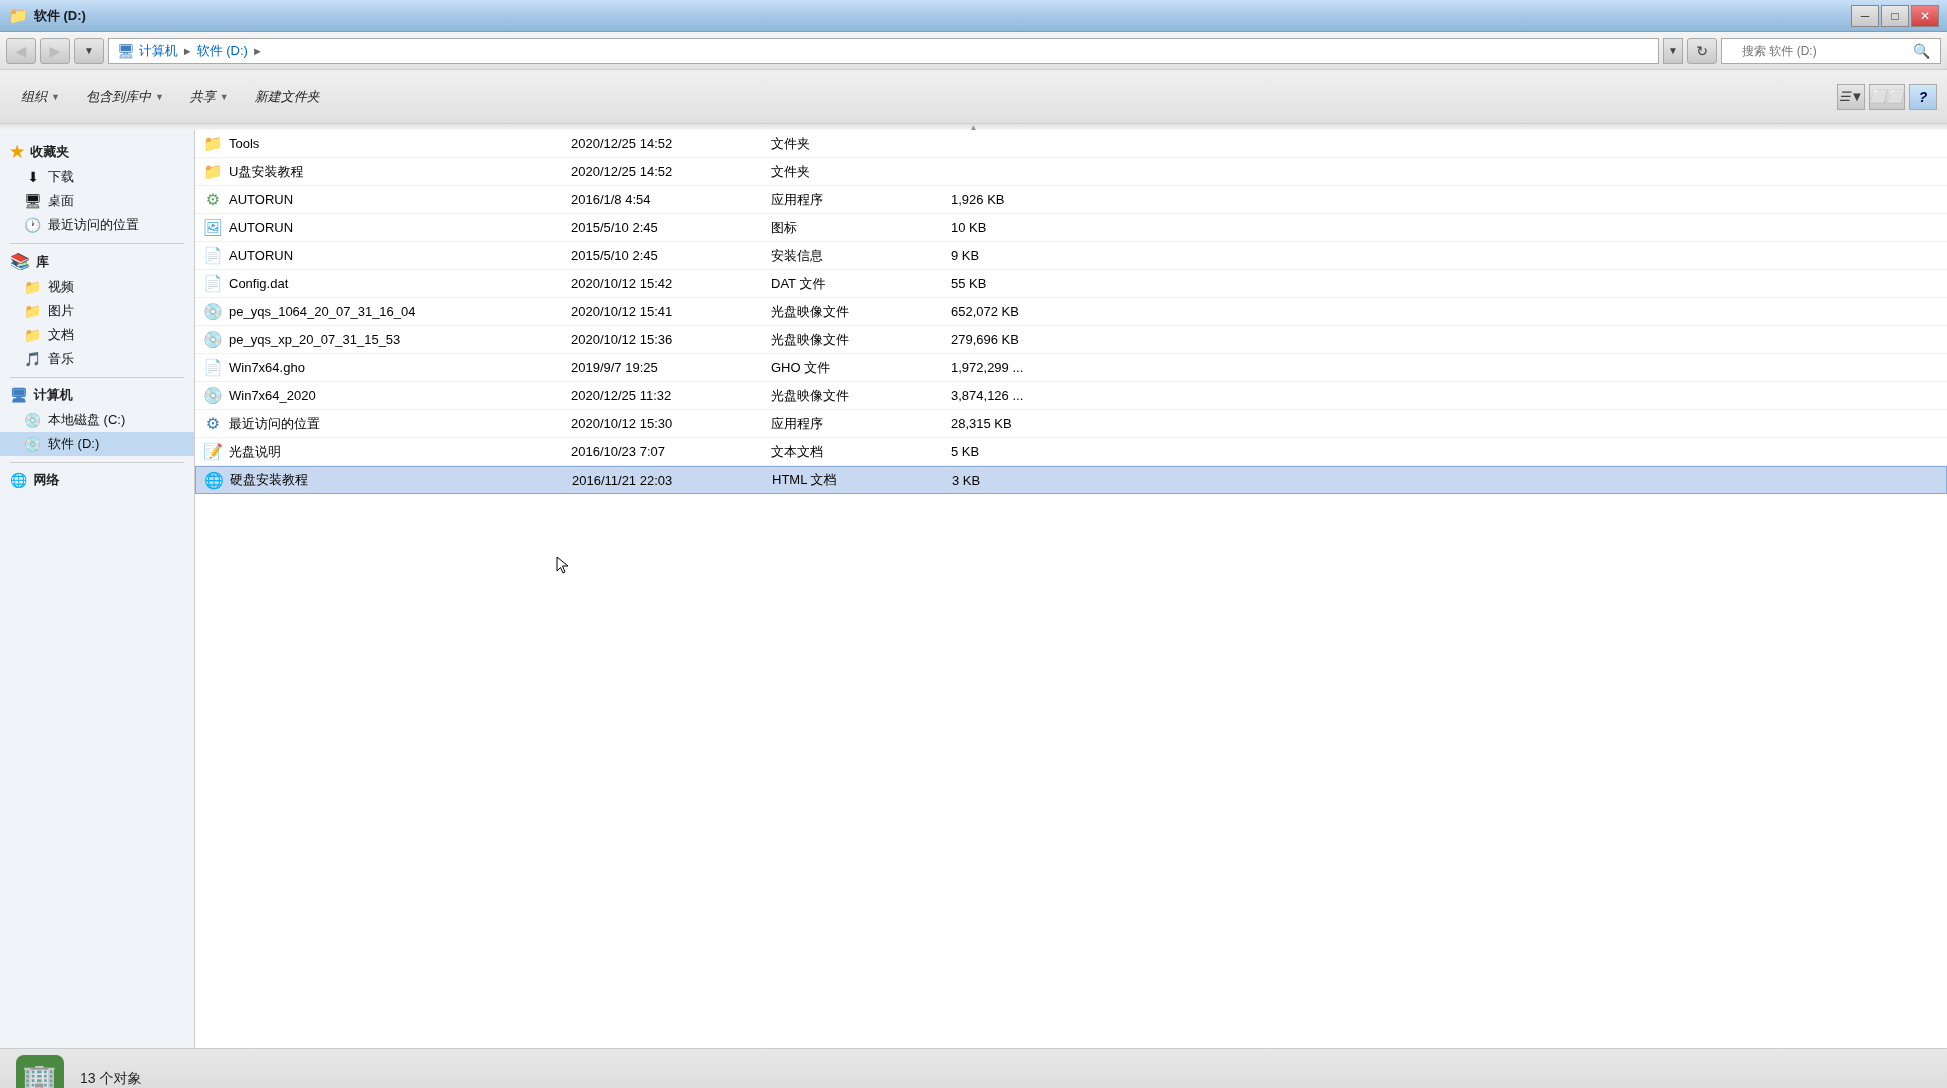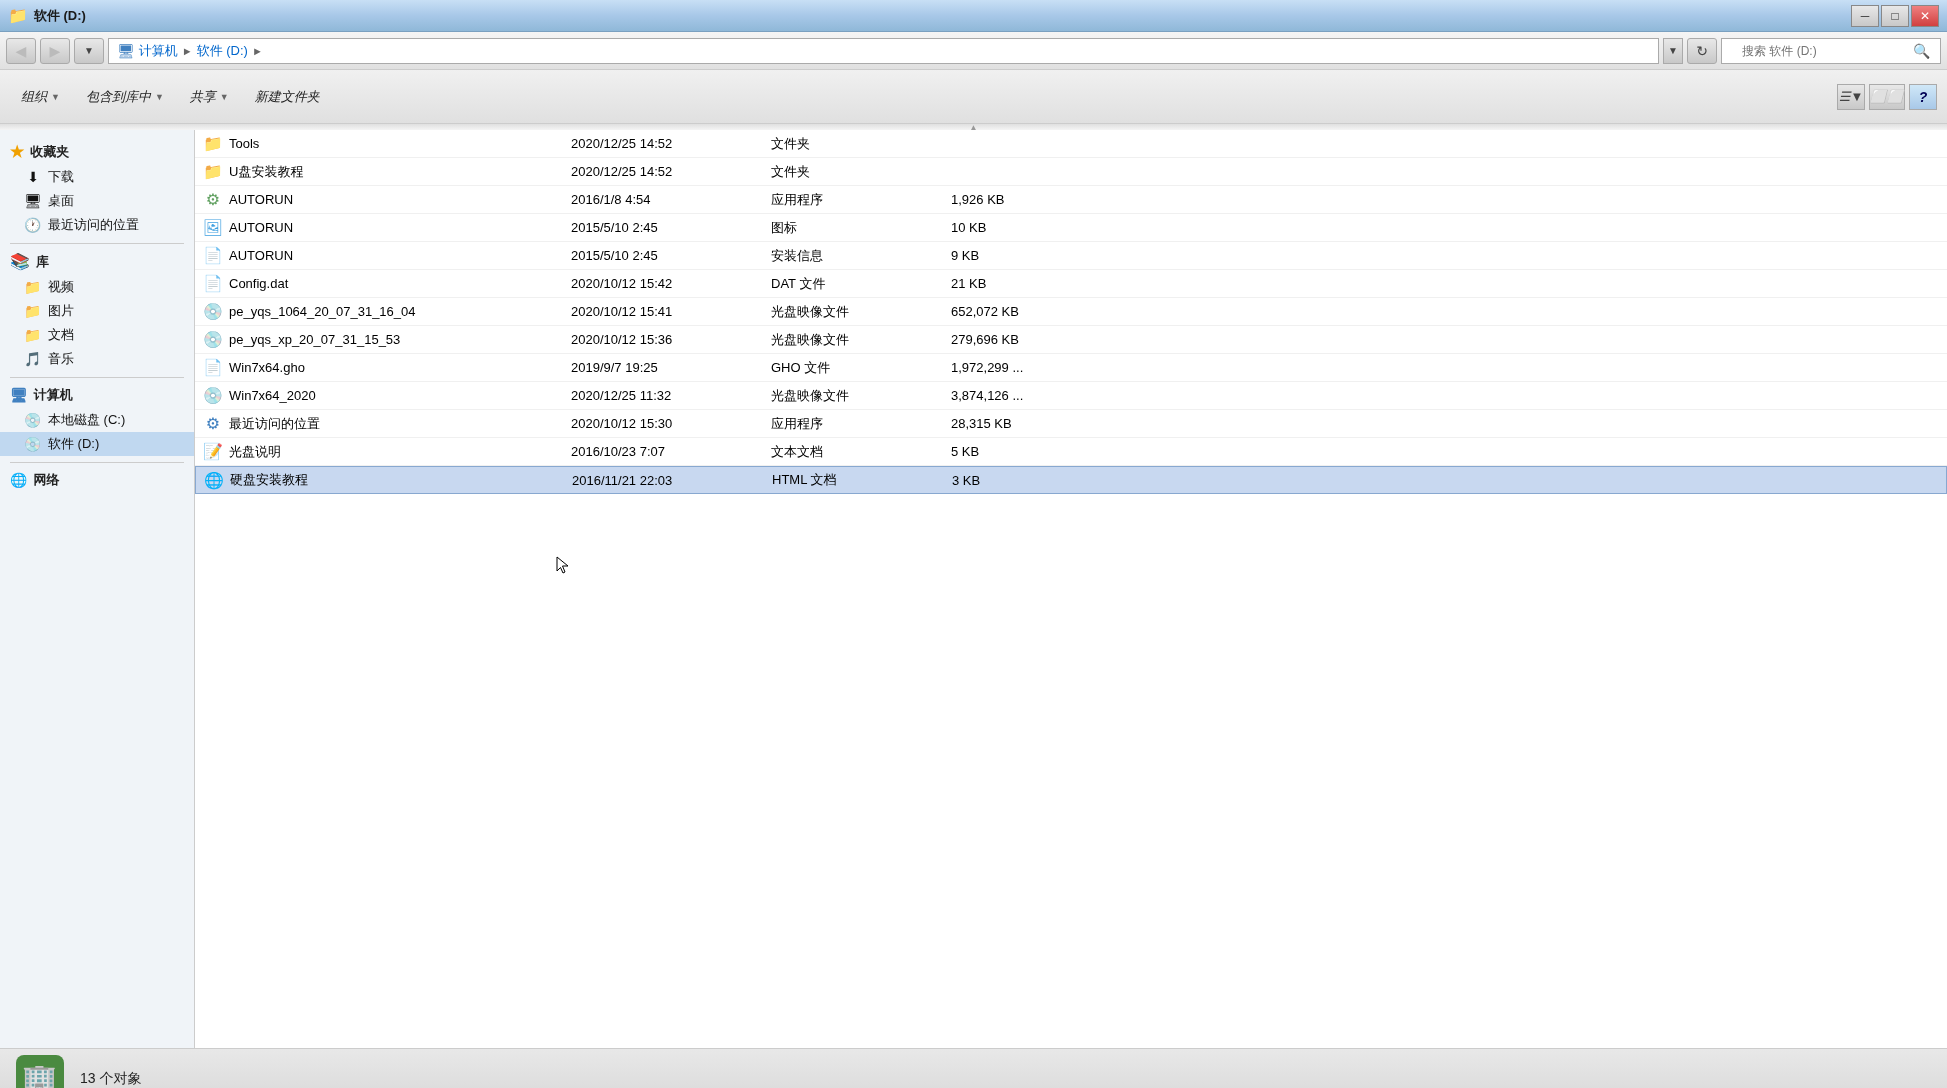--- a/index.html
+++ b/index.html
@@ -608,21 +608,21 @@
       <span class="file-icon" style="color:#888888">📄</span>
       <span>Config.dat</span>
     </div>
     <div class="file-cell cell-date">
       <span>2020/10/12 15:42</span>
     </div>
     <div class="file-cell cell-type">
       <span>DAT 文件</span>
     </div>
     <div class="file-cell cell-size">
-      <span>21 KB</span>
+      <span>55 KB</span>
     </div>
   </div>
         <div class="file-row">
     <div class="file-cell cell-name">
       <span class="file-icon" style="color:#e06030">💿</span>
       <span>pe_yqs_1064_20_07_31_16_04</span>
     </div>
     <div class="file-cell cell-date">
       <span>2020/10/12 15:41</span>
     </div>

